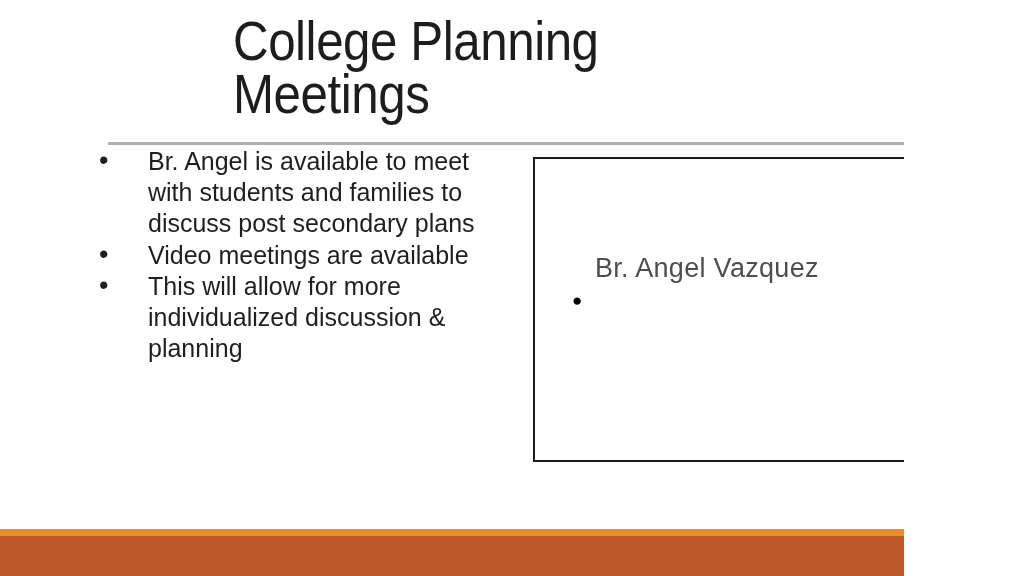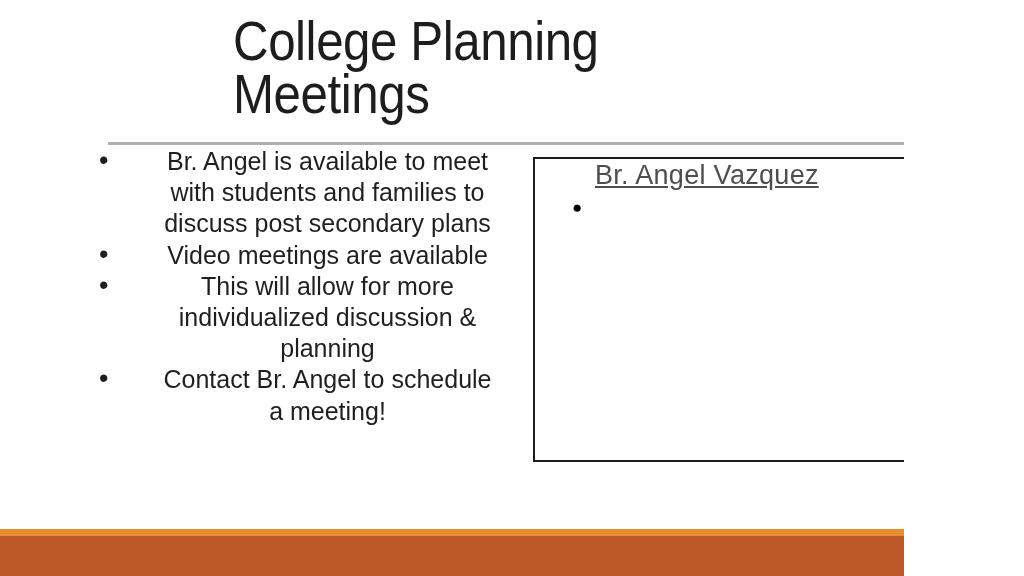--- a/index.html
+++ b/index.html
@@ -17,34 +17,34 @@
   .divider{
     position:absolute;left:108px;top:142px;width:858px;height:3px;
     background:var(--divider,#b0b0b0);
   }
   .bullet-list{
     position:absolute;left:97px;top:146px;width:410px;
     list-style:none;margin:0;padding:0;
     font-size:25px;line-height:31.2px;color:var(--body-text,#1f1f1f);
   }
   .bullet-list li{
-    position:relative;padding-left:51px;white-space:pre-line;text-align:center;
+    position:relative;padding-left:51px;white-space:pre-line;
   }
   .bullet-list li::before{
     content:"\2022";position:absolute;left:2px;top:-1px;font-size:27px;
   }
   .contact-box{
     position:absolute;left:533px;top:157px;width:440px;height:301px;
     border:2px solid var(--box-border,#1c1c1c);background:#ffffff;
   }
   .contact-line{
     margin-left:60px;font-size:27px;line-height:32.5px;
     color:var(--gray-text,#4e4e4e);letter-spacing:0.3px;
   }
-  .contact-name{text-decoration:underline;}
+  .contact-name{margin-top:93px;}
   .email-row{
     margin-left:37px;display:flex;align-items:center;
     font-size:27px;line-height:32.5px;
   }
   .email-bullet{
     color:#000000;font-size:17px;margin-right:13px;line-height:32.5px;
   }
   .email-link{
     color:var(--link,#57a7e2);text-decoration:underline;
     letter-spacing:0.3px;
@@ -71,22 +71,20 @@
   <div class="divider"></div>
 
   <ul class="bullet-list">
     <li>Br. Angel is available to meet
 with students and families to
 discuss post secondary plans</li>
     <li>Video meetings are available</li>
     <li>This will allow for more
 individualized discussion &amp;
 planning</li>
-    <li>Contact Br. Angel to schedule
-a meeting!</li>
   </ul>
 
   <div class="contact-box">
     <div class="contact-line contact-name">Br. Angel Vazquez</div>
     <div class="email-row">
       <span class="email-bullet">●</span>
     </div>
   </div>
 
   <div class="footer-stripe"></div>

